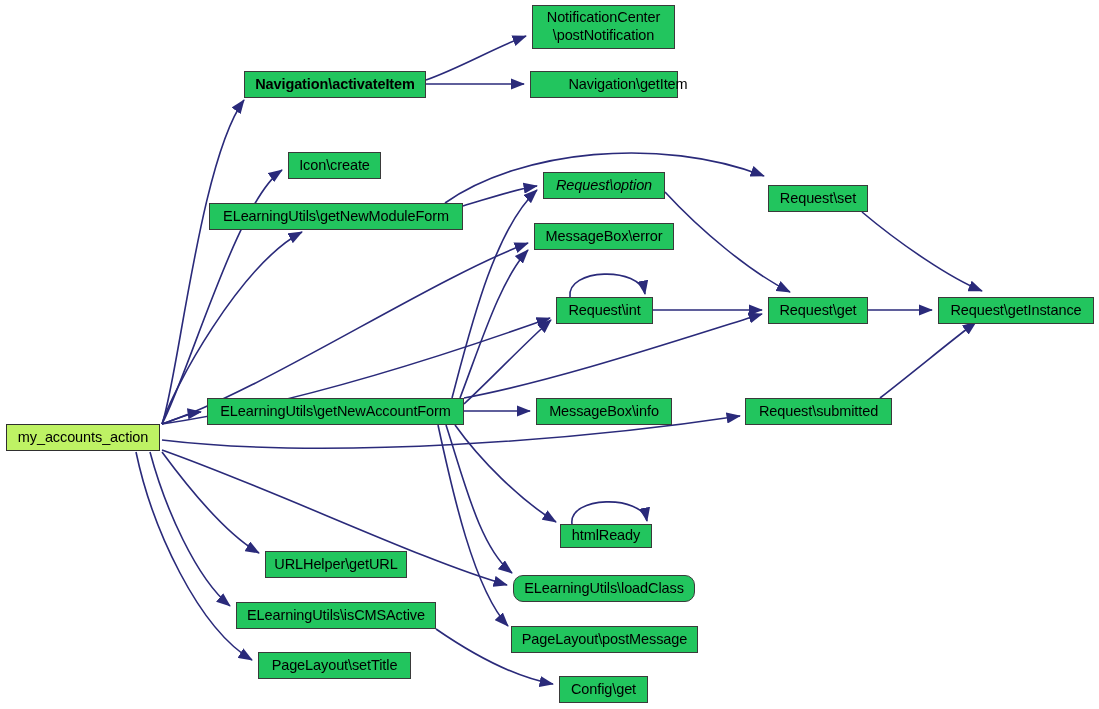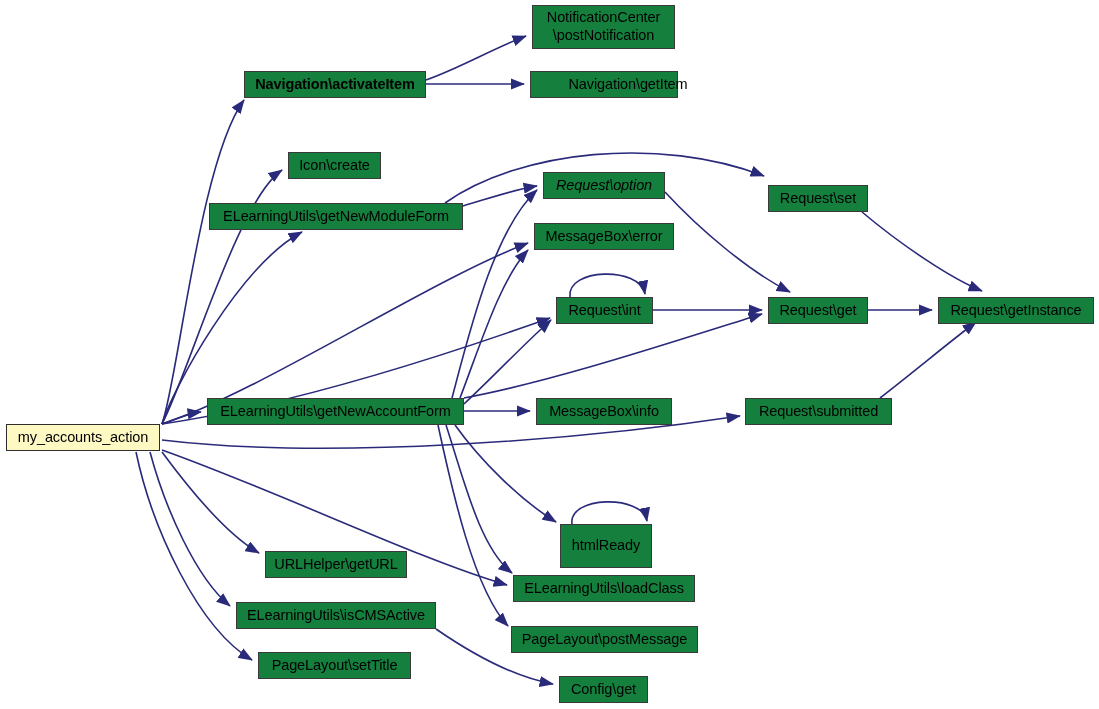--- a/index.html
+++ b/index.html
@@ -19,35 +19,35 @@
   #edge-layer {
     position: absolute;
     left: 0;
     top: 0;
     width: 1099px;
     height: 709px;
   }
   .gnode {
     position: absolute;
     box-sizing: border-box;
-    background: #15803d;
+    background: #22c55e;
     border: 1px solid #3a3a3a;
     display: flex;
     align-items: center;
     justify-content: center;
     text-align: center;
     color: #000000;
     font-size: 14.5px;
     line-height: 1.22;
     white-space: pre-line;
     z-index: 2;
     letter-spacing: -0.1px;
   }
   .gnode.root {
-    background: #fef9c3;
+    background: #bef264;
     border-color: #2f2f2f;
   }
 </style>
 </head>
 <body>
 
 <div id="graph-root">
 
   <svg id="edge-layer" viewBox="0 0 1099 709" xmlns="http://www.w3.org/2000/svg">
     <defs>
@@ -100,22 +100,22 @@
       <div class="gnode" style="left: 209px; top: 203px; width: 254px; height: 27px;">ELearningUtils\getNewModuleForm</div>
       <div class="gnode" style="left: 543px; top: 172px; width: 122px; height: 27px; font-style: italic;">Request\option</div>
       <div class="gnode" style="left: 768px; top: 185px; width: 100px; height: 27px;">Request\set</div>
       <div class="gnode" style="left: 534px; top: 223px; width: 140px; height: 27px;">MessageBox\error</div>
       <div class="gnode" style="left: 556px; top: 297px; width: 97px; height: 27px;">Request\int</div>
       <div class="gnode" style="left: 768px; top: 297px; width: 100px; height: 27px;">Request\get</div>
       <div class="gnode" style="left: 938px; top: 297px; width: 156px; height: 27px;">Request\getInstance</div>
       <div class="gnode" style="left: 207px; top: 398px; width: 257px; height: 27px;">ELearningUtils\getNewAccountForm</div>
       <div class="gnode" style="left: 536px; top: 398px; width: 136px; height: 27px; text-align: right;">MessageBox\info</div>
       <div class="gnode" style="left: 745px; top: 398px; width: 147px; height: 27px;">Request\submitted</div>
-      <div class="gnode" style="left: 560px; top: 524px; width: 92px; height: 44px;">htmlReady</div>
+      <div class="gnode" style="left: 560px; top: 524px; width: 92px; height: 24px;">htmlReady</div>
       <div class="gnode" style="left: 265px; top: 551px; width: 142px; height: 27px;">URLHelper\getURL</div>
-      <div class="gnode" style="left: 513px; top: 575px; width: 182px; height: 27px;">ELearningUtils\loadClass</div>
+      <div class="gnode" style="left: 513px; top: 575px; width: 182px; height: 27px; border-radius: 10px;">ELearningUtils\loadClass</div>
       <div class="gnode" style="left: 236px; top: 602px; width: 200px; height: 27px;">ELearningUtils\isCMSActive</div>
       <div class="gnode" style="left: 511px; top: 626px; width: 187px; height: 27px;">PageLayout\postMessage</div>
       <div class="gnode" style="left: 258px; top: 652px; width: 153px; height: 27px;">PageLayout\setTitle</div>
       <div class="gnode" style="left: 559px; top: 676px; width: 89px; height: 27px;">Config\get</div>
     </div>
 
 </div>
 
 </body></html>

